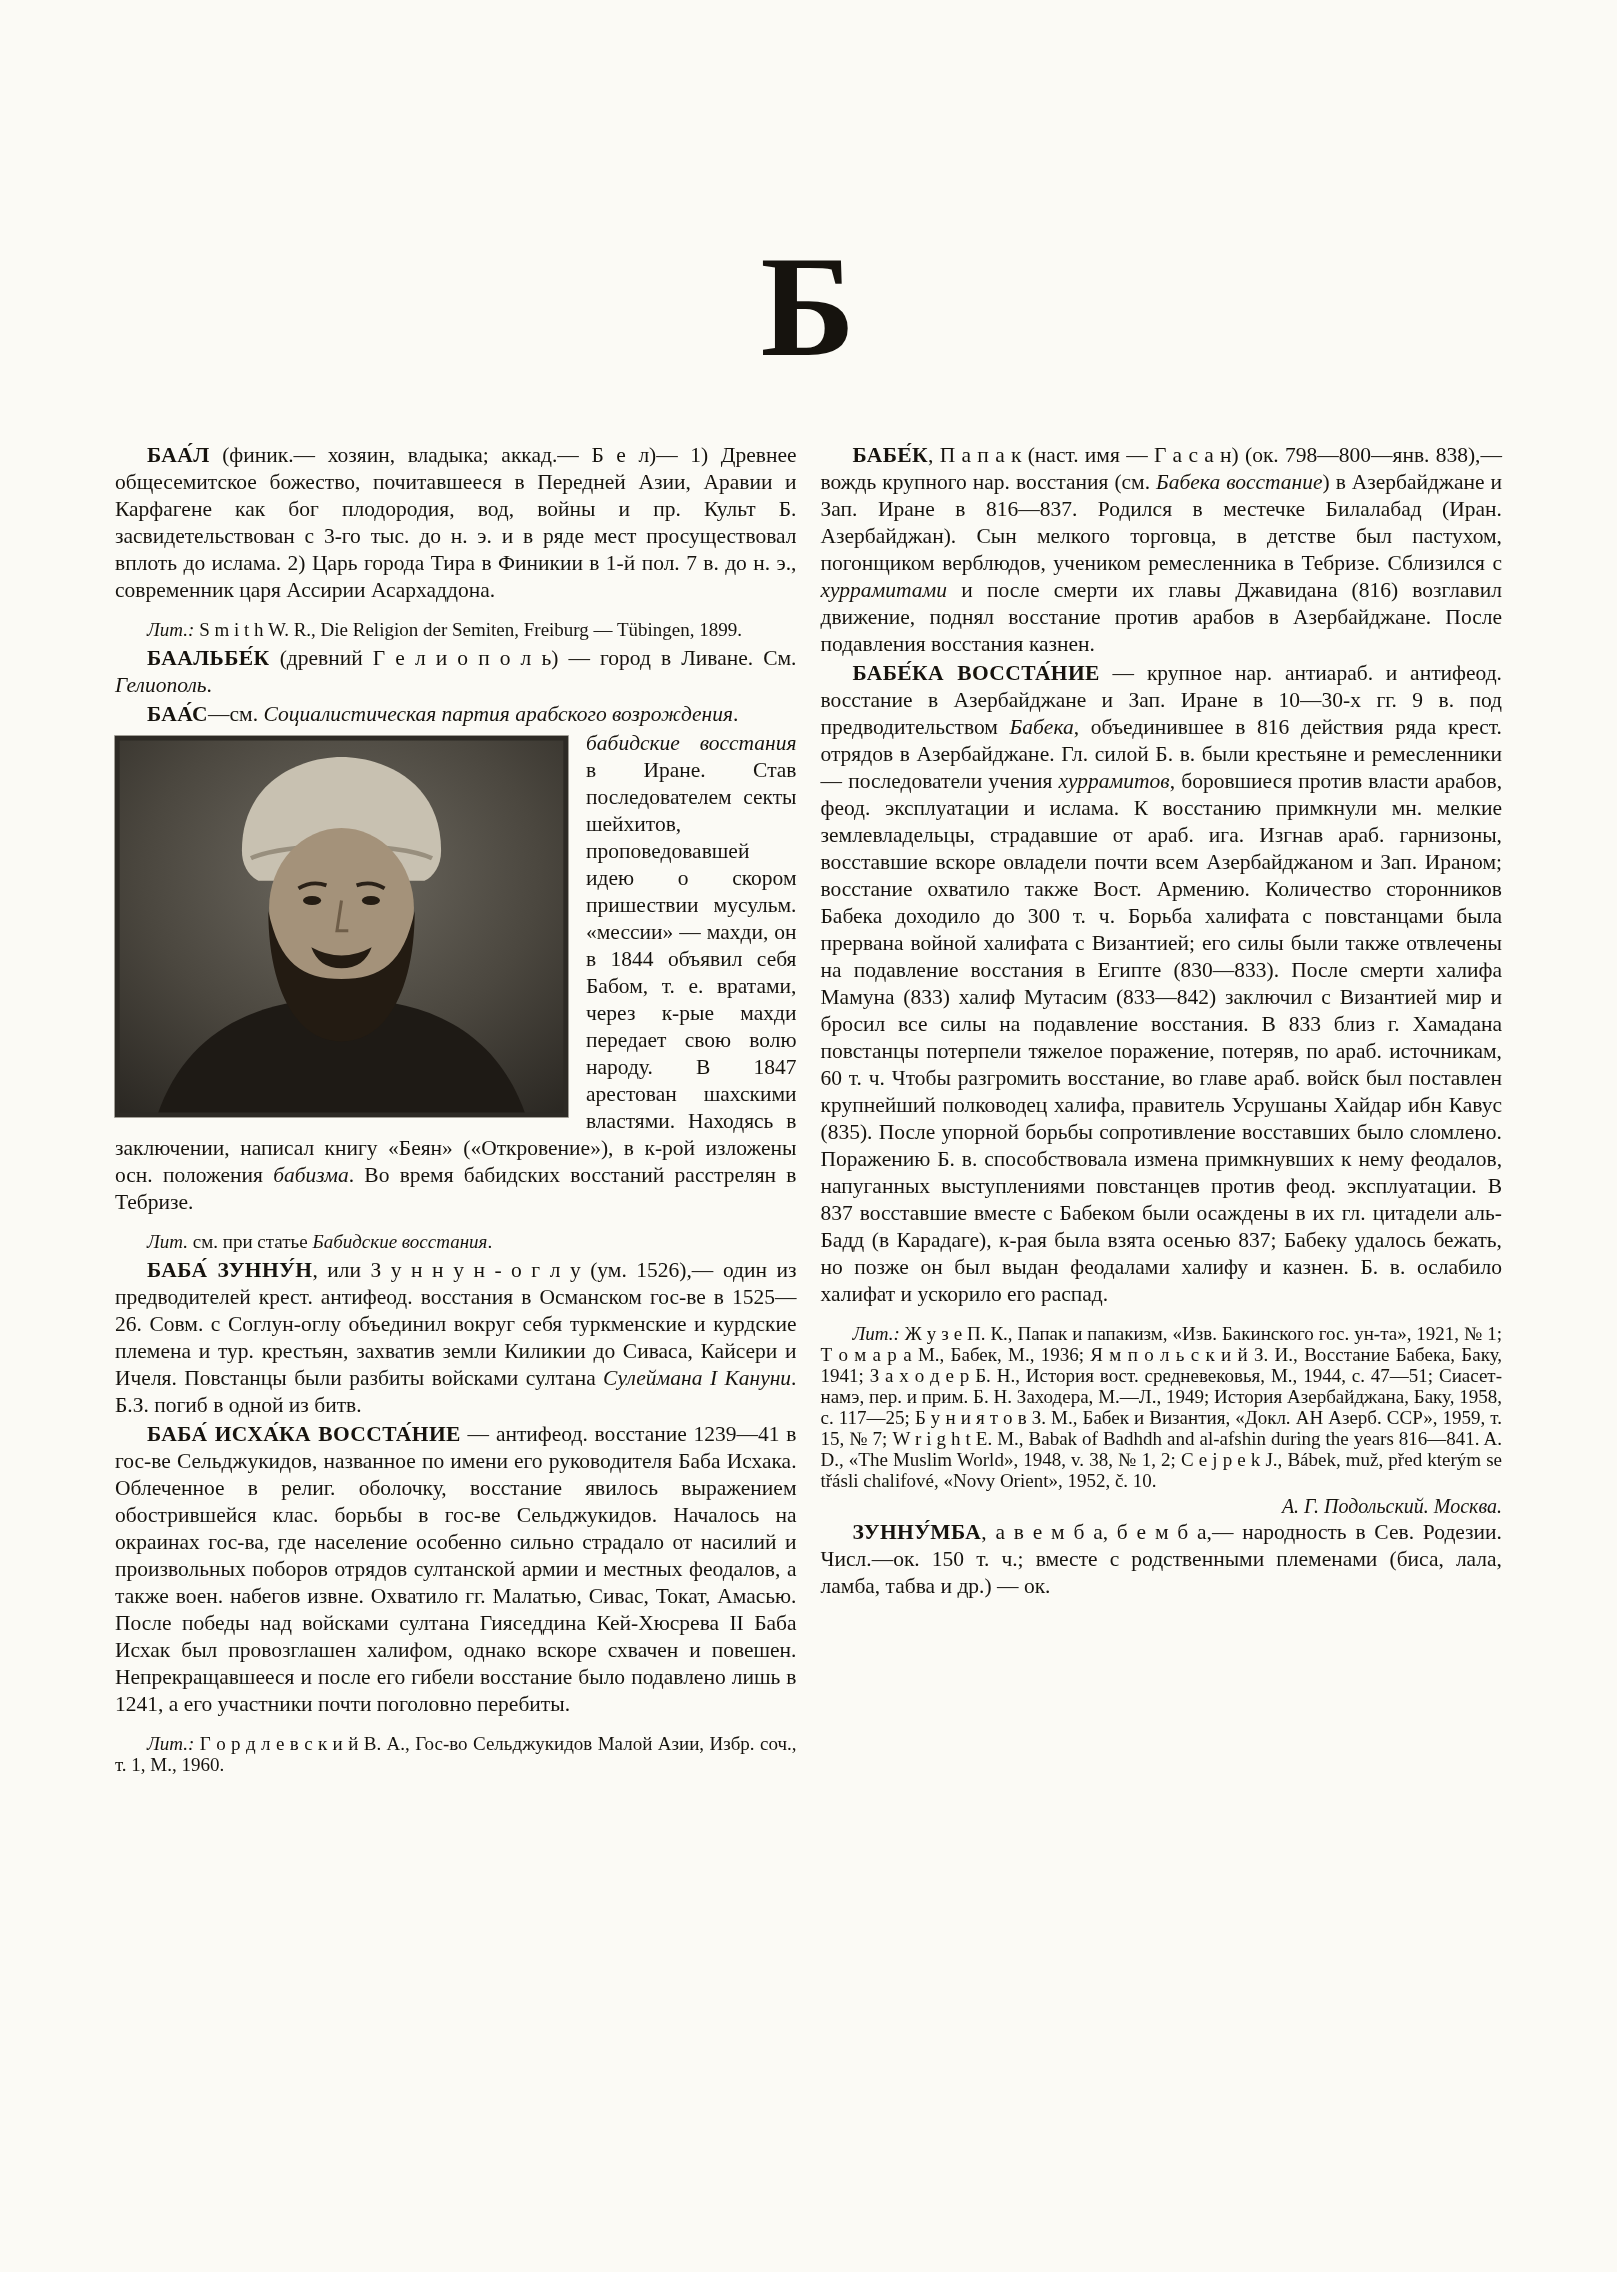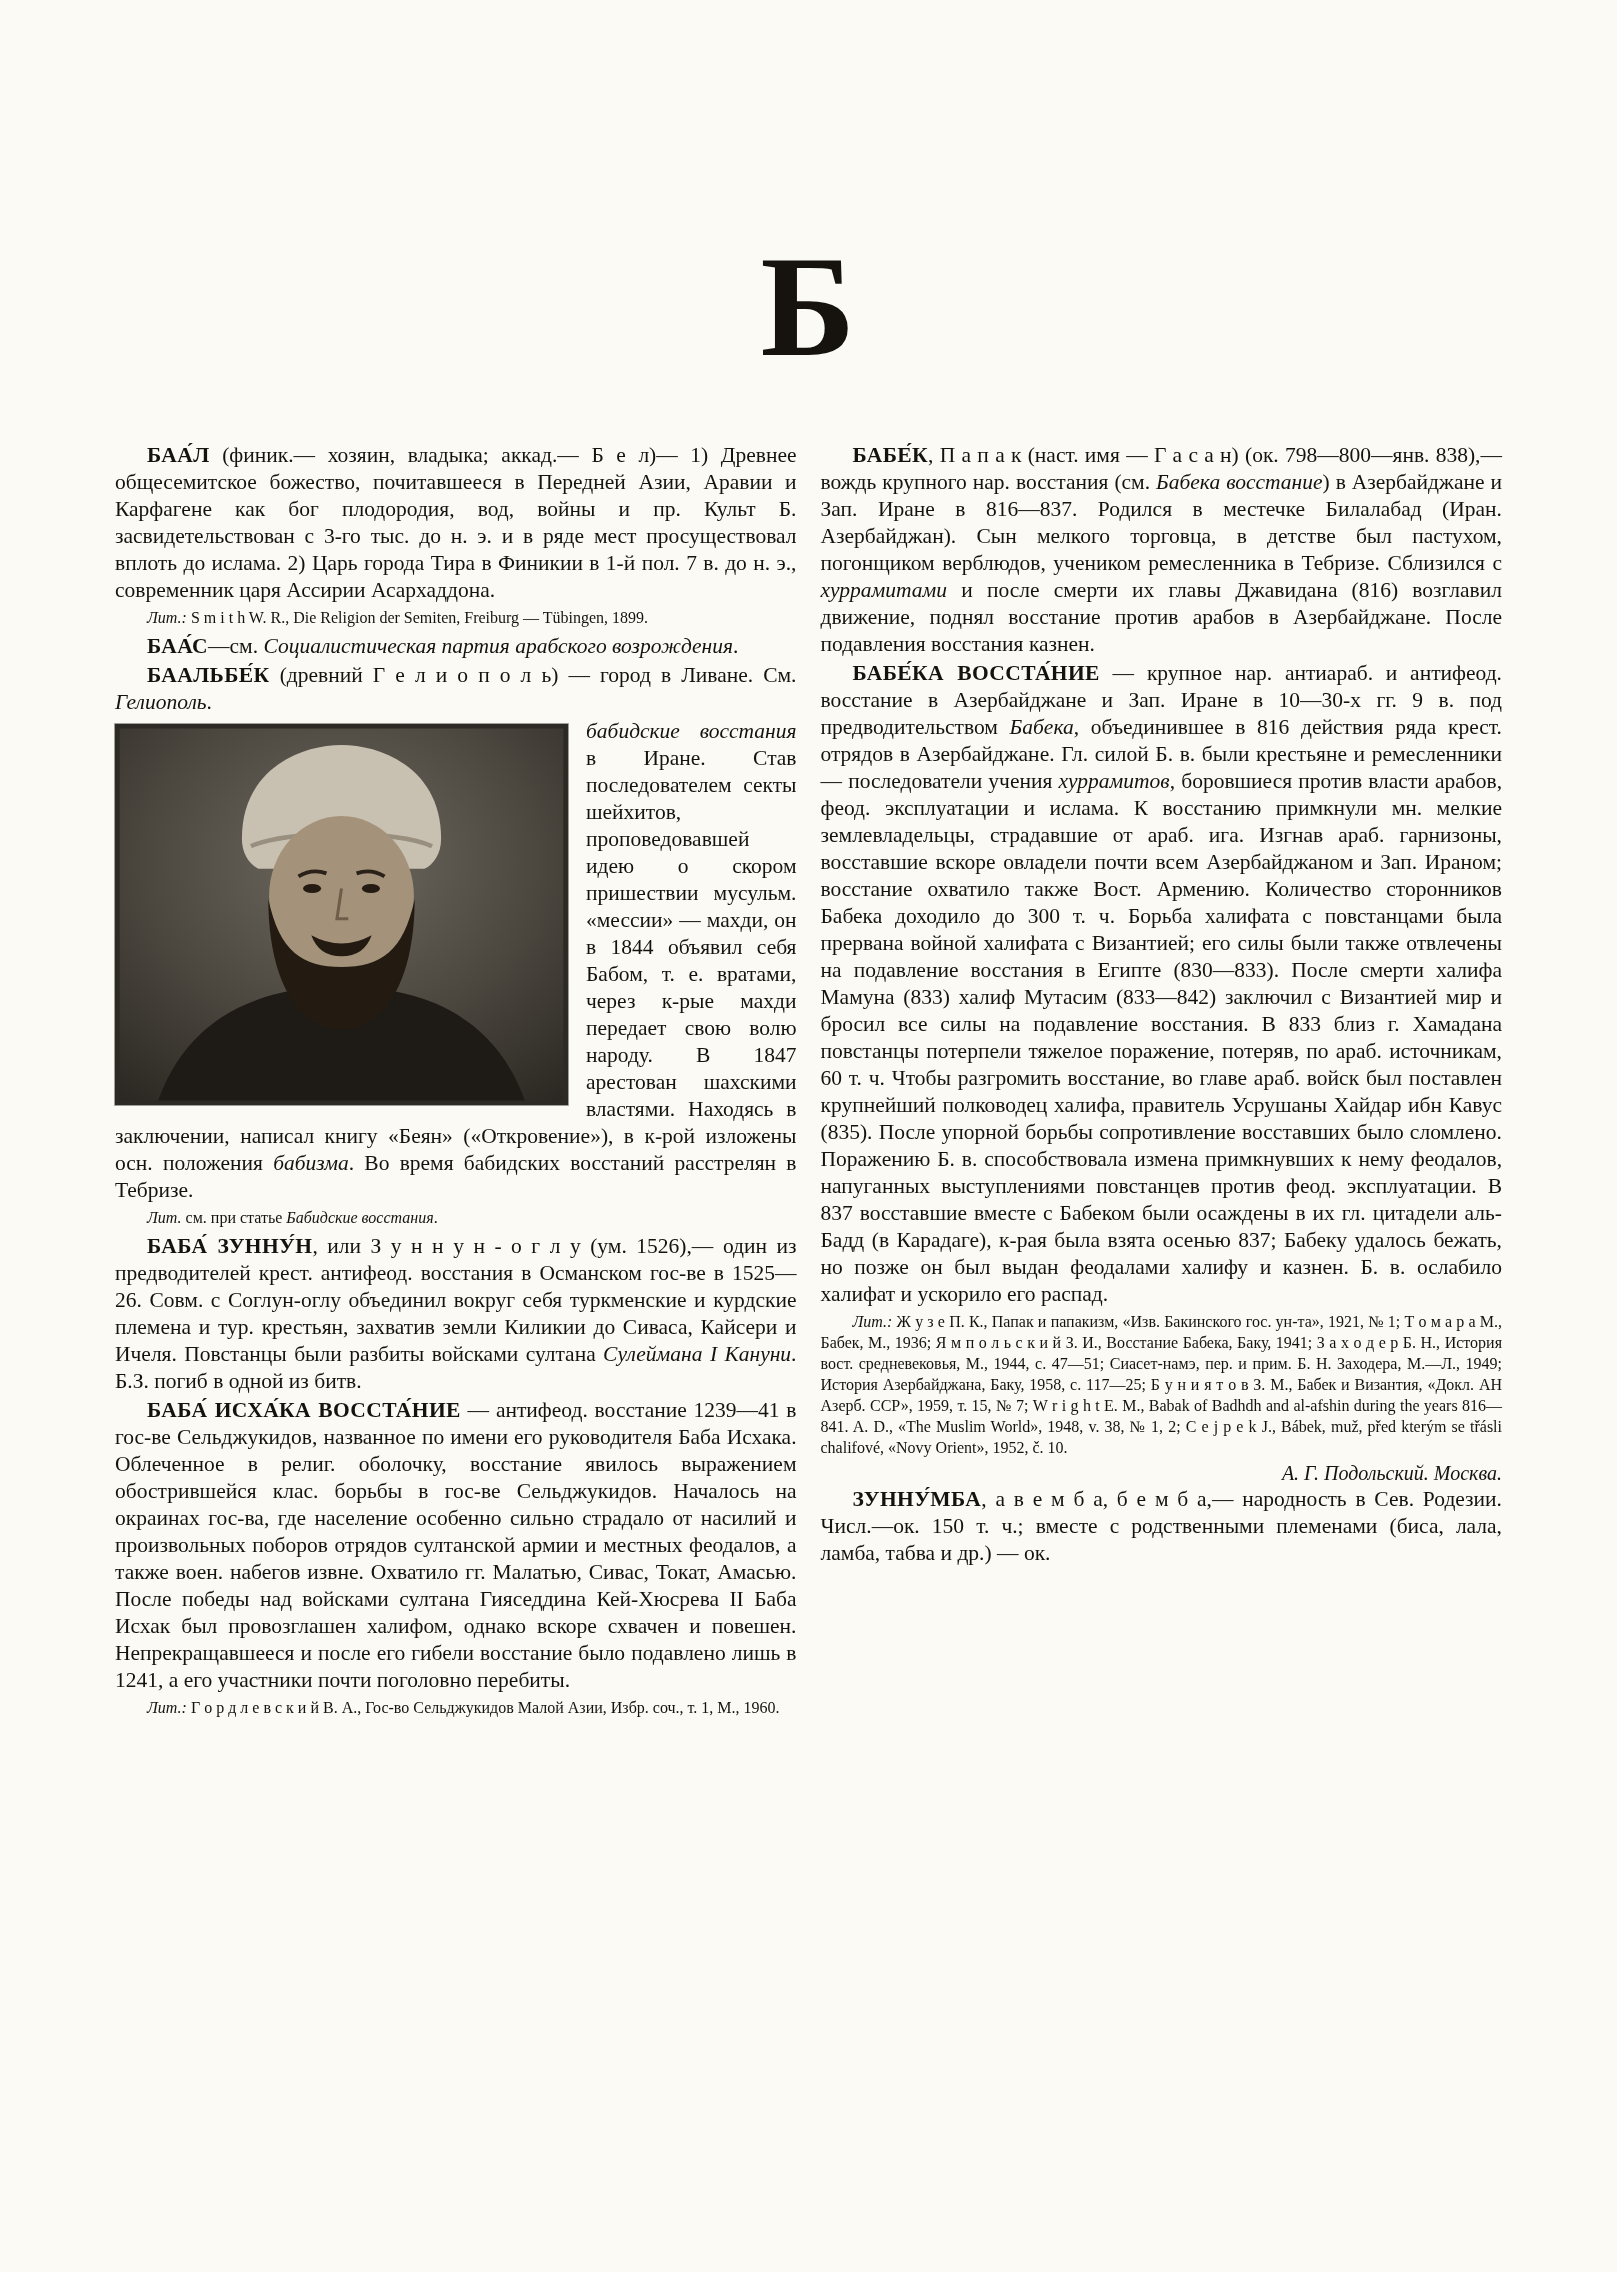--- a/index.html
+++ b/index.html
@@ -26,21 +26,21 @@
   .columns { display: flex; gap: 24px; }
   .col {
     flex: 1;
     min-width: 0;
     text-align: justify;
     font-size: 21.5px;
     line-height: 27px;
   }
   p { margin: 0 0 2.3px 0; padding: 0; text-indent: 32px; }
   p.noindent { text-indent: 0; }
-  .lit { font-size: 16px; line-height: 21px; margin-top: 3px; margin-bottom: 4.5px; }
+  .lit { font-size: 19px; line-height: 21px; margin-top: 15px; margin-bottom: 4.5px; }
   .sig { text-align: right; font-size: 20px; line-height: 21px; margin-top: 1.5px; }
   .b { font-weight: bold; letter-spacing: 0.4px; }
   .i { font-style: italic; }
   .photo-float {
     float: left;
     width: 453px;
     height: 381px;
     margin: 6px 18px 6px 0;
     display: block;
     background: #3a3833;
@@ -56,23 +56,23 @@
 <div class="page">
 
   <div class="section-letter">Б</div>
 
   <div class="columns">
 
     <div class="col">
       <p class="body"><span class="b">БАА́Л</span><span> (финик.— хозяин, владыка; аккад.— Б е л)— 1) Древнее общесемитское божество, почитавшееся в Передней Азии, Аравии и Карфагене как бог плодородия, вод, войны и пр. Культ Б. засвидетельствован с 3-го тыс. до н. э. и в ряде мест просуществовал вплоть до ислама. 2) Царь города Тира в Финикии в 1-й пол. 7 в. до н. э., современник царя Ассирии Асархаддона.</span></p>
       <p class="lit"><span class="i">Лит.:</span><span> S m i t h  W.  R.,  Die Religion der Semiten, Freiburg — Tübingen, 1899.</span></p>
 
+      <p class="body"><span class="b">БААЛЬБЕ́К</span><span> (древний  Г е л и о п о л ь)  — город в Ливане. См. </span><span class="i">Гелиополь</span><span>.</span></p>
+
       <p class="body"><span class="b">БАА́С</span><span>—см. </span><span class="i">Социалистическая партия арабского возрождения</span><span>.</span></p>
-
-      <p class="body"><span class="b">БААЛЬБЕ́К</span><span> (древний  Г е л и о п о л ь)  — город в Ливане. См. </span><span class="i">Гелиополь</span><span>.</span></p>
 
       <div class="entry-block clearfix">
         <span class="photo-float">
           <svg viewBox="0 0 600 505" xmlns="http://www.w3.org/2000/svg">
             <defs>
               <radialGradient id="pg" cx="50%" cy="36%" r="80%">
                 <stop offset="0%" stop-color="#6d6960"></stop>
                 <stop offset="55%" stop-color="#4b473f"></stop>
                 <stop offset="100%" stop-color="#2a2722"></stop>
               </radialGradient>

